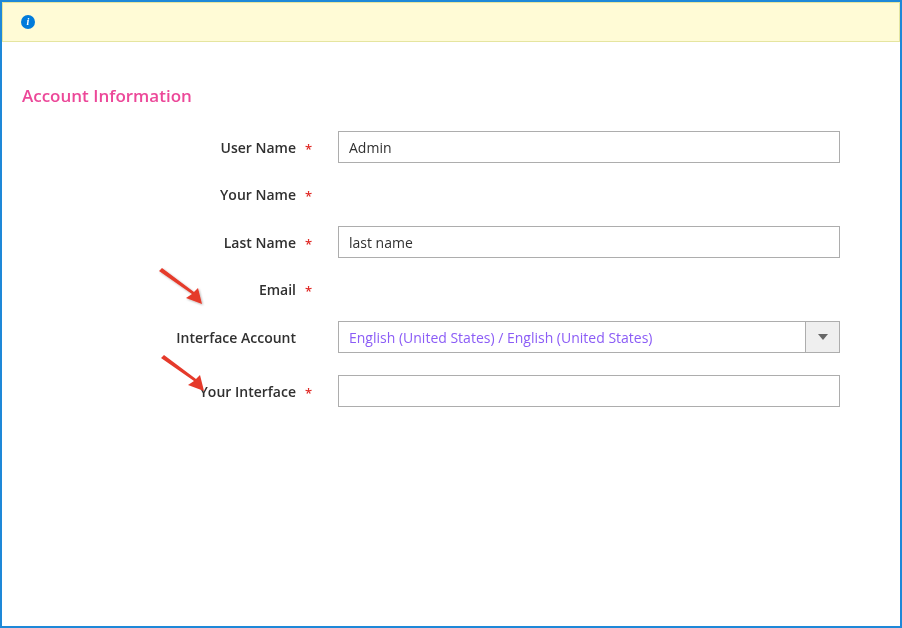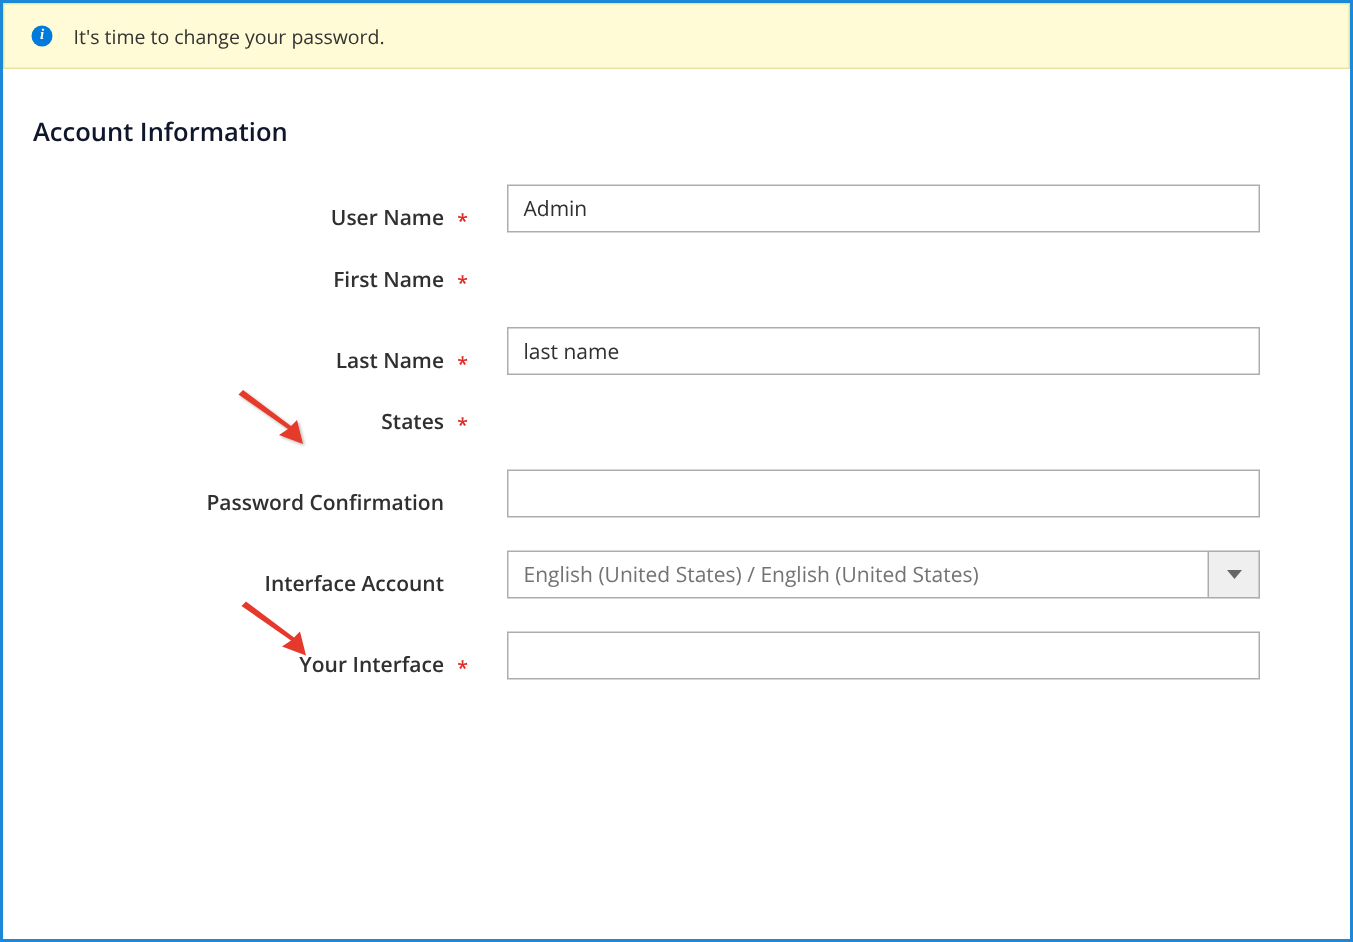--- a/index.html
+++ b/index.html
@@ -41,29 +41,29 @@
     line-height: 14px;
     text-align: center;
     flex-shrink: 0;
   }
   .content {
     padding: 18px 20px 20px 20px;
   }
   .section-title {
     font-size: 17px;
     font-weight: 600;
-    color: #0f172a;
-    margin: 12px 0 24px 0;
+    color: #ec4899;
+    margin: 24px 0 24px 0;
   }
   .section-title.second {
     margin-top: 18px;
   }
   .form-row {
     display: flex;
-    align-items: flex-end;
+    align-items: center;
     margin-bottom: 22px;
     position: relative;
   }
   .label-col {
     width: 300px;
     text-align: right;
     padding-right: 26px;
     font-size: 14px;
     font-weight: 600;
     color: #303030;
@@ -94,21 +94,21 @@
   .select-wrap {
     display: flex;
     width: 100%;
   }
   .select-display {
     flex: 1;
     height: 32px;
     border: 1px solid #adadad;
     padding: 6px 10px;
     font-size: 14px;
-    color: #737373;
+    color: #8b5cf6;
     background: #fff;
   }
   .select-btn {
     width: 34px;
     height: 32px;
     border: 1px solid #adadad;
     border-left: none;
     background: #efefef;
     display: flex;
     align-items: center;
@@ -121,80 +121,71 @@
     pointer-events: none;
   }
 </style>
 </head>
 <body>
 
 <div class="frame">
 
   <div class="notice">
     <span class="notice-icon">i</span>
-    <span>It's time to change your password.</span>
   </div>
 
   <div class="content">
 
     <div class="section-title">Account Information</div>
 
     <div class="form-row">
       <div class="label-col">
         <span>User Name</span>
         <span class="required-star">*</span>
       </div>
       <div class="field-col">
         <input type="text" value="Admin" style="">
       </div>
     </div>
 
     <div class="form-row">
       <div class="label-col">
-        <span>First Name</span>
+        <span>Your Name</span>
         <span class="required-star">*</span>
       </div>
     </div>
 
     <div class="form-row">
       <div class="label-col">
         <span>Last Name</span>
         <span class="required-star">*</span>
       </div>
       <div class="field-col">
         <input type="text" value="last name" style="">
       </div>
     </div>
 
     <div class="form-row">
       <div class="label-col">
-        <span>States</span>
+        <span>Email</span>
         <span class="required-star">*</span>
       </div>
       <svg class="arrow-annot" style="left:132px; top:-14px;" width="60" height="42" viewBox="0 0 60 42">
         <defs>
             <filter id="s1" x="-20%" y="-20%" width="140%" height="140%">
               <feDropShadow dx="1" dy="1" stdDeviation="1" flood-opacity="0.3"></feDropShadow>
             </filter>
           </defs>
         <g filter="url(#s1)">
           <path d="M5 5 L38 28 L32 32 L48 38 L44 22 L40 26 L8 2 Z" fill="#e53a2b"></path>
         </g>
       </svg>
     </div>
 
 
-    <div class="form-row">
-      <div class="label-col">
-        <span>Password Confirmation</span>
-      </div>
-      <div class="field-col">
-        <input type="password" value="" style="">
-      </div>
-    </div>
 
     <div class="form-row">
       <div class="label-col">
         <span>Interface Account</span>
       </div>
       <div class="field-col">
         <div class="select-wrap">
           <div class="select-display">English (United States) / English (United States)</div>
           <div class="select-btn">
             <svg viewBox="0 0 10 6">

